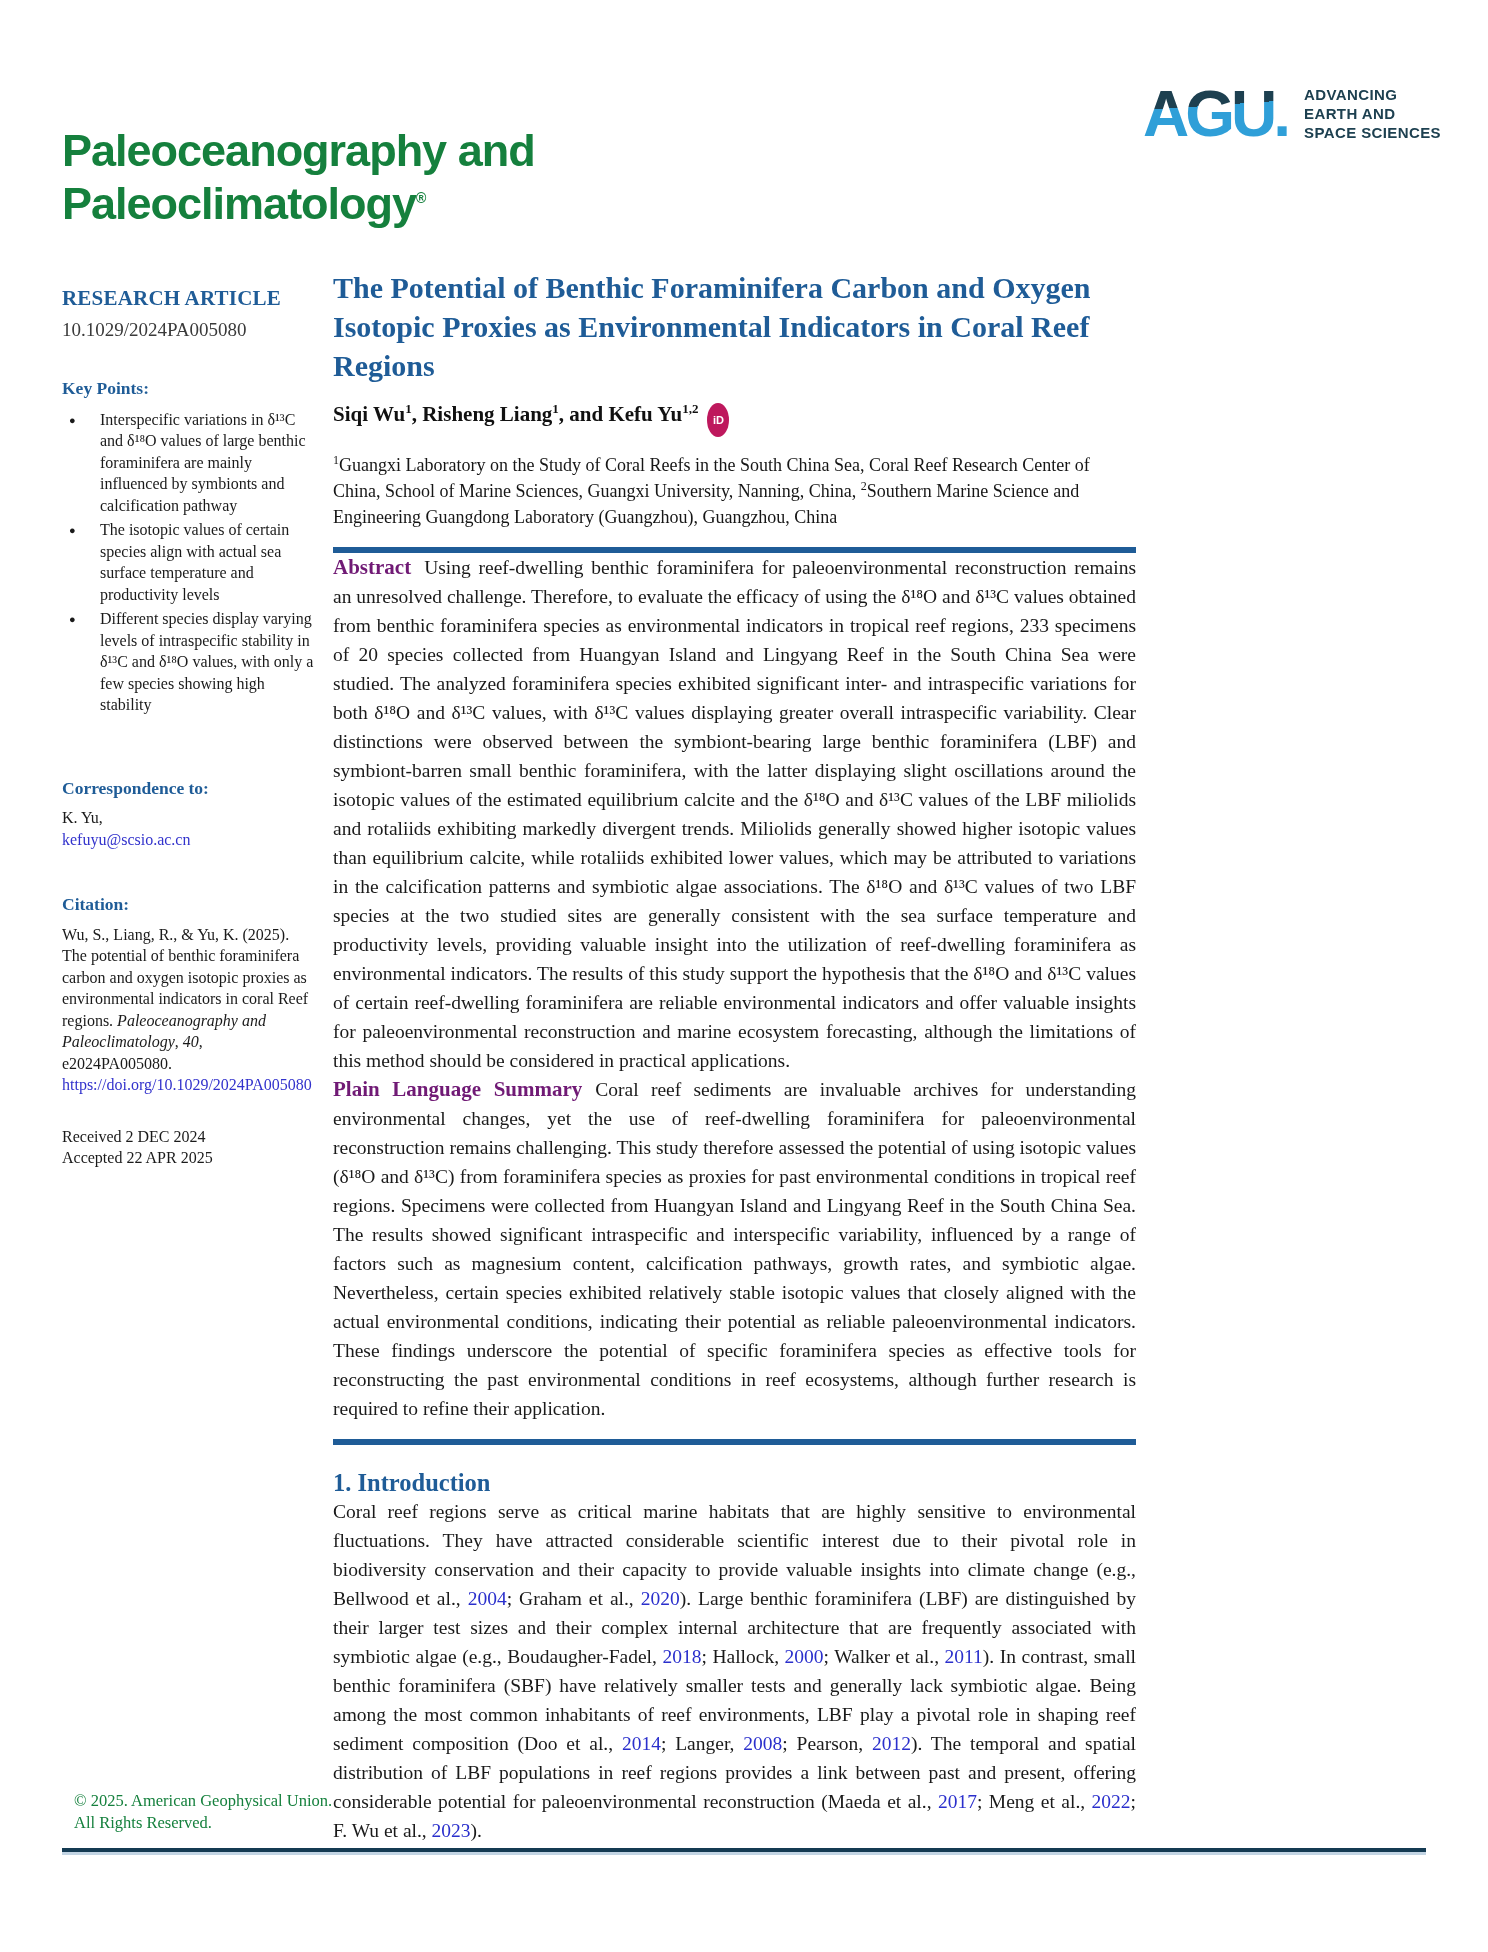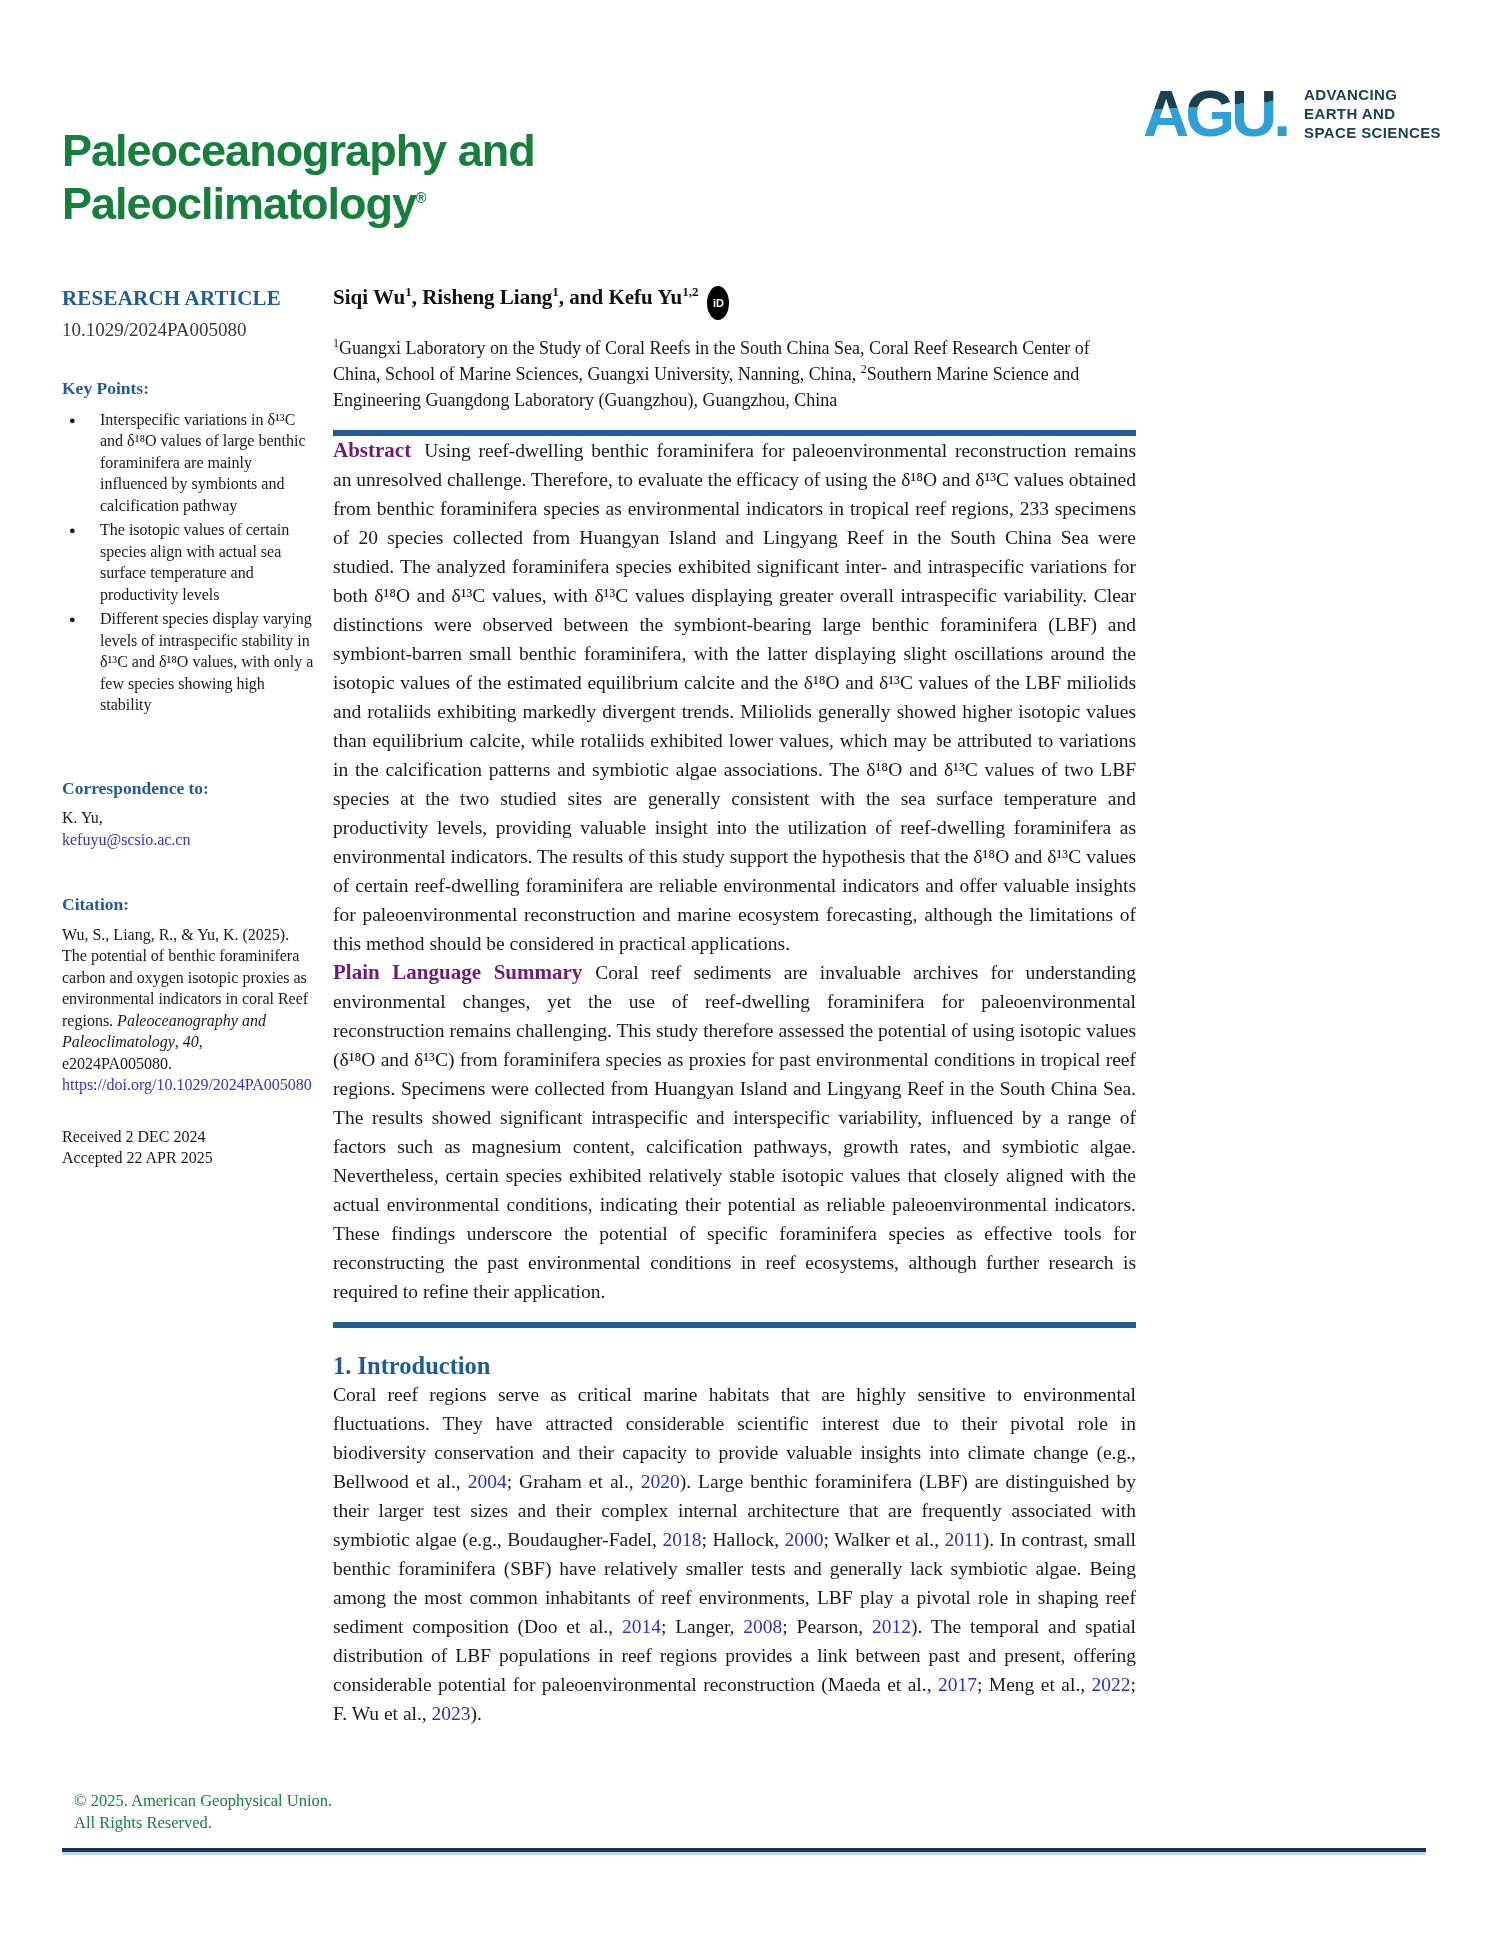--- a/index.html
+++ b/index.html
@@ -35,21 +35,21 @@
   .dates{margin-top:30px;}
   .copyright{position:absolute;left:74px;top:1790px;width:278px;
     font-size:16.5px;line-height:22px;color:#15803d;}
 
   
   .rightcol{position:absolute;left:333px;top:268px;width:803px;}
   h1.title{margin:0;font-size:30px;line-height:39px;font-weight:700;color:#1f5c97;}
   .authors{margin-top:17px;font-size:21px;font-weight:700;color:#111;}
   .authors sup{font-size:13px;}
   .orcid{display:inline-flex;align-items:center;justify-content:center;width:22px;height:34px;
-    border-radius:50%;background:#000000;color:#fff;
+    border-radius:50%;background:#be185d;color:#fff;
     font-family:"Liberation Sans","DejaVu Sans",sans-serif;font-size:11px;font-weight:700;
     margin-left:9px;vertical-align:-3px;}
   .affiliations{margin-top:15px;font-size:18px;line-height:26px;color:#161616;}
   .affiliations sup{font-size:12px;}
   .rule{height:6px;background:#1f5c97;}
   .rule1{margin-top:17px;}
   .rule2{margin-top:16px;}
   p.body{margin:0;font-size:19.5px;line-height:29px;text-align:justify;}
   .abstract{margin-top:24px;}
   .pls{margin-top:29px;}
@@ -114,20 +114,21 @@
 
     <div class="dates">
       <div>Received 2 DEC 2024</div>
       <div>Accepted 22 APR 2025</div>
     </div>
   </div>
 
   <div class="copyright">© 2025. American Geophysical Union. All Rights Reserved.</div>
 
   <div class="rightcol">
+    <h1 class="title">The Potential of Benthic Foraminifera Carbon and Oxygen Isotopic Proxies as Environmental Indicators in Coral Reef Regions</h1>
 
     <div class="authors"><span>Siqi Wu<sup>1</sup>, Risheng Liang<sup>1</sup>, and Kefu Yu<sup>1,2</sup></span><span class="orcid">iD</span></div>
 
     <div class="affiliations"><sup>1</sup>Guangxi Laboratory on the Study of Coral Reefs in the South China Sea, Coral Reef Research Center of China, School of Marine Sciences, Guangxi University, Nanning, China, <sup>2</sup>Southern Marine Science and Engineering Guangdong Laboratory (Guangzhou), Guangzhou, China</div>
 
     <div class="rule rule1"></div>
 
     <p class="body abstract"><span class="inline-h">Abstract</span><span>Using reef-dwelling benthic foraminifera for paleoenvironmental reconstruction remains an unresolved challenge. Therefore, to evaluate the efficacy of using the δ¹⁸O and δ¹³C values obtained from benthic foraminifera species as environmental indicators in tropical reef regions, 233 specimens of 20 species collected from Huangyan Island and Lingyang Reef in the South China Sea were studied. The analyzed foraminifera species exhibited significant inter- and intraspecific variations for both δ¹⁸O and δ¹³C values, with δ¹³C values displaying greater overall intraspecific variability. Clear distinctions were observed between the symbiont-bearing large benthic foraminifera (LBF) and symbiont-barren small benthic foraminifera, with the latter displaying slight oscillations around the isotopic values of the estimated equilibrium calcite and the δ¹⁸O and δ¹³C values of the LBF miliolids and rotaliids exhibiting markedly divergent trends. Miliolids generally showed higher isotopic values than equilibrium calcite, while rotaliids exhibited lower values, which may be attributed to variations in the calcification patterns and symbiotic algae associations. The δ¹⁸O and δ¹³C values of two LBF species at the two studied sites are generally consistent with the sea surface temperature and productivity levels, providing valuable insight into the utilization of reef-dwelling foraminifera as environmental indicators. The results of this study support the hypothesis that the δ¹⁸O and δ¹³C values of certain reef-dwelling foraminifera are reliable environmental indicators and offer valuable insights for paleoenvironmental reconstruction and marine ecosystem forecasting, although the limitations of this method should be considered in practical applications.</span></p>
 
     <p class="body pls"><span class="inline-h">Plain Language Summary</span><span>Coral reef sediments are invaluable archives for understanding environmental changes, yet the use of reef-dwelling foraminifera for paleoenvironmental reconstruction remains challenging. This study therefore assessed the potential of using isotopic values (δ¹⁸O and δ¹³C) from foraminifera species as proxies for past environmental conditions in tropical reef regions. Specimens were collected from Huangyan Island and Lingyang Reef in the South China Sea. The results showed significant intraspecific and interspecific variability, influenced by a range of factors such as magnesium content, calcification pathways, growth rates, and symbiotic algae. Nevertheless, certain species exhibited relatively stable isotopic values that closely aligned with the actual environmental conditions, indicating their potential as reliable paleoenvironmental indicators. These findings underscore the potential of specific foraminifera species as effective tools for reconstructing the past environmental conditions in reef ecosystems, although further research is required to refine their application.</span></p>

